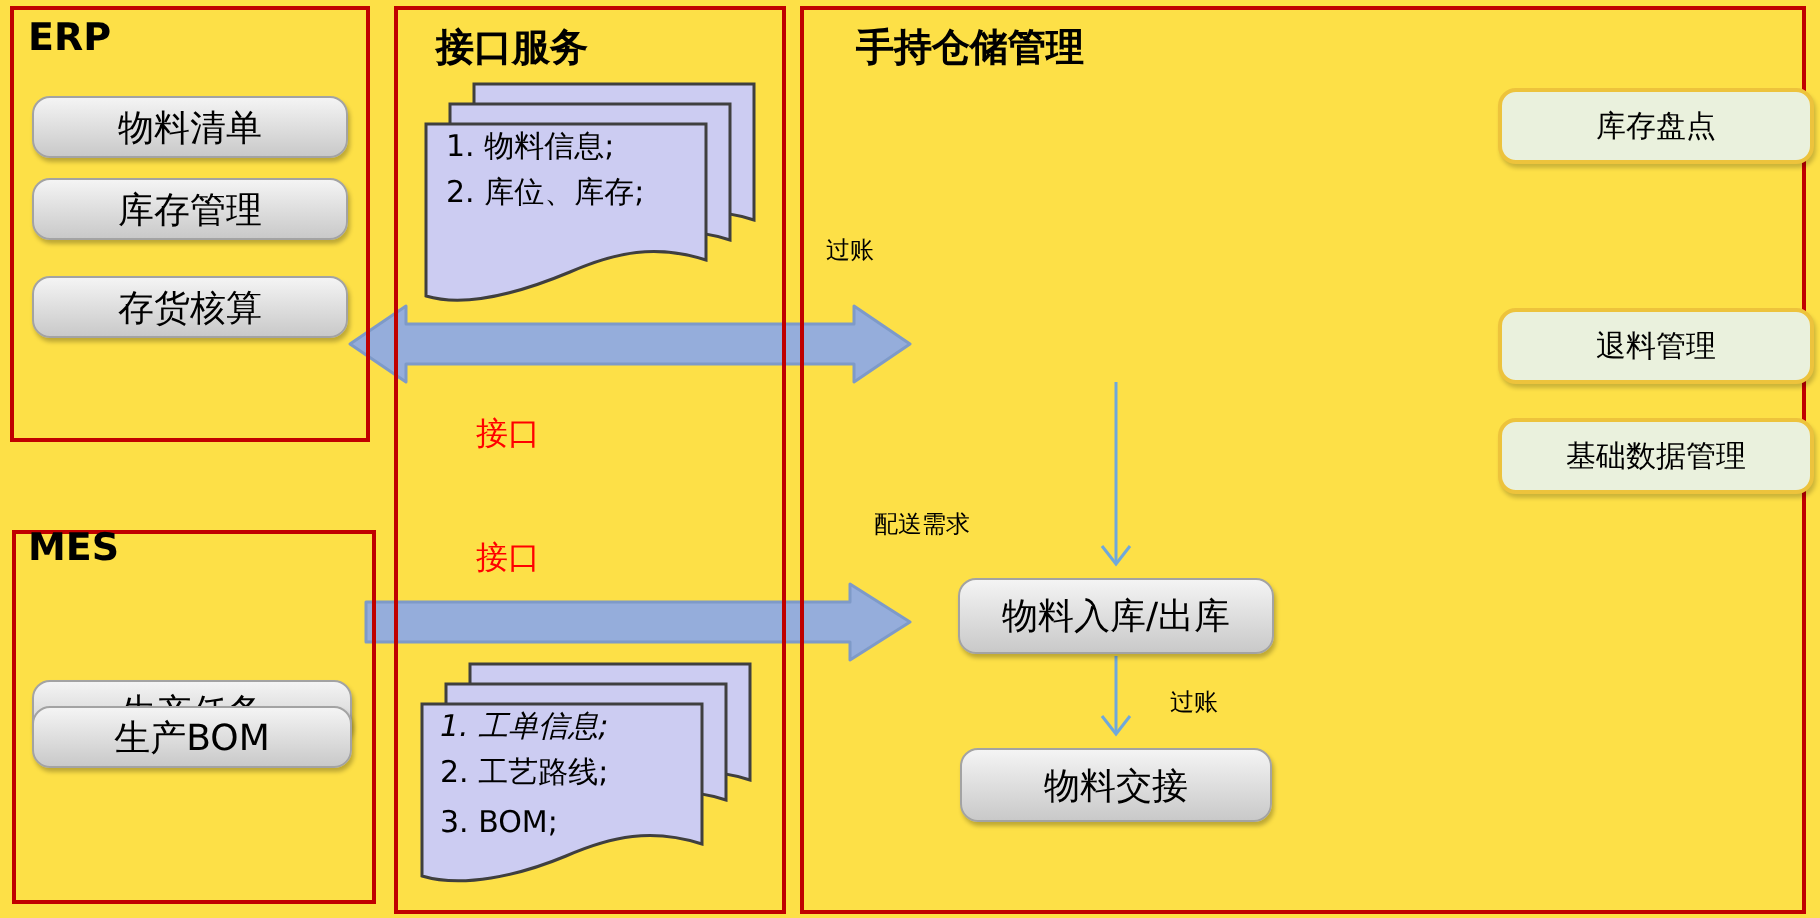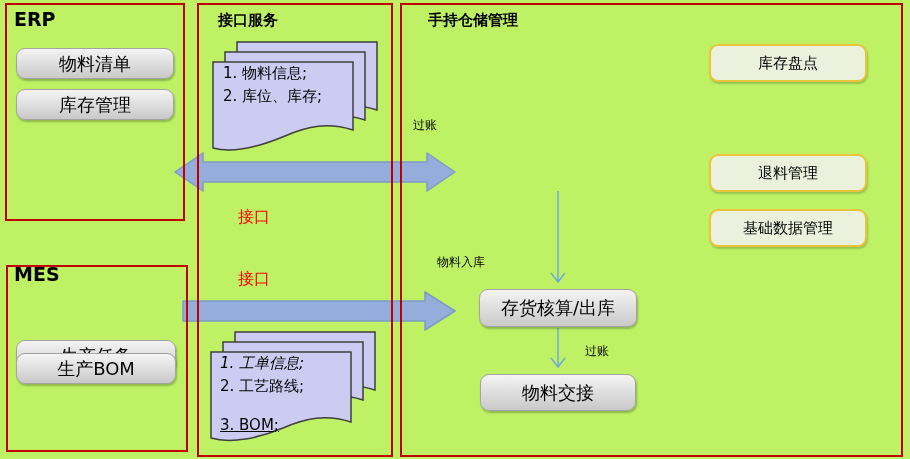--- a/index.html
+++ b/index.html
@@ -1,38 +1,38 @@
 <!DOCTYPE html>
 <html><head>
 <meta charset="utf-8">
 <style>
   html,body{margin:0;padding:0;background:#fff;}
   #canvas{
-    position:relative;width:910px;height:459px;background:#bef264;
+    position:relative;width:910px;height:459px;background:#fde047;
     font-family:"DejaVu Sans","Liberation Sans",sans-serif;overflow:hidden;
   }
   .panel{
     position:absolute;border:2px solid #C00000;background:transparent;
     box-sizing:border-box;z-index:2;
   }
   .panel-title{position:absolute;font-weight:bold;color:#000;z-index:3;white-space:nowrap;}
   .title-lg{font-size:19px;}
-  .title-md{font-size:15px;}
+  .title-md{font-size:19px;}
   .gbtn{
     position:absolute;display:flex;align-items:center;justify-content:center;
     font-size:18px;color:#000;border:1px solid #A3A3A3;border-radius:9px;
     background:linear-gradient(#F4F4F4,#C9C9C9);
     box-shadow:1px 2px 2px rgba(0,0,0,0.25);z-index:3;box-sizing:border-box;
     white-space:nowrap;
   }
   .mbtn{
     position:absolute;display:flex;align-items:center;justify-content:center;
     font-size:15px;color:#000;border:2px solid #EDC33C;border-radius:9px;
     background:#EAF1DD;box-shadow:1px 2px 2px rgba(0,0,0,0.2);z-index:3;
-    box-sizing:border-box;white-space:nowrap;
+    box-sizing:border-box;white-space:nowrap;margin-left:40px;
   }
   .flow-label{position:absolute;font-size:12px;color:#000;z-index:3;white-space:nowrap;}
   .iface-label{position:absolute;font-size:16px;color:#FF0000;z-index:3;white-space:nowrap;}
   .doc-line{position:absolute;font-size:15px;color:#000;z-index:4;white-space:nowrap;}
   .layer{position:absolute;left:0;top:0;z-index:1;}
   .docsvg{position:absolute;z-index:3;}
 </style>
 </head>
 <body>
 
@@ -52,20 +52,21 @@
     <g stroke="#6FA8DC" stroke-width="1.5" fill="none">
       <line x1="558" y1="328" x2="558" y2="366"></line>
       <polyline points="551,358 558,367 565,358"></polyline>
     </g>
   </svg>
 
   <div class="panel" style="left:5px;top:3px;width:180px;height:218px;"></div>
   <div class="panel-title title-lg" style="left:14px;top:8px;">ERP</div>
   <div class="gbtn" style="left:16px;top:48px;width:158px;height:31px;">物料清单</div>
   <div class="gbtn" style="left:16px;top:89px;width:158px;height:31px;">库存管理</div>
+  <div class="gbtn" style="left:16px;top:138px;width:158px;height:31px;">存货核算</div>
 
   <div class="panel" style="left:6px;top:265px;width:182px;height:187px;"></div>
   <div class="panel-title title-lg" style="left:14px;top:263px;">MES</div>
   <div class="gbtn" style="left:16px;top:312px;width:160px;height:31px;margin-top:28px;">生产任务</div>
   <div class="gbtn" style="left:16px;top:353px;width:160px;height:31px;">生产BOM</div>
 
   <div class="panel" style="left:197px;top:3px;width:196px;height:454px;"></div>
   <div class="panel-title title-md" style="left:218px;top:11px;">接口服务</div>
 
   <svg class="docsvg" style="left:211px;top:40px;" width="172" height="125">
@@ -83,29 +84,29 @@
 
   <svg class="docsvg" style="left:209px;top:330px;" width="172" height="118">
     <g fill="#CCCCF2" stroke="#3F3F3F" stroke-width="1.5">
       <path transform="translate(26,2)" d="M0 0 H140 V58 C115 50, 95 54, 72 64 C48 74, 20 80, 0 74 Z"></path>
       <path transform="translate(14,12)" d="M0 0 H140 V58 C115 50, 95 54, 72 64 C48 74, 20 80, 0 74 Z"></path>
       <path transform="translate(2,22)" d="M0 0 H140 V70 C115 62, 95 66, 72 76 C48 86, 20 92, 0 86 Z"></path>
     </g>
   </svg>
   <div class="doc-line" style="left:220px;top:354px;font-style:italic;">1. 工单信息;</div>
   <div class="doc-line" style="left:220px;top:377px;">2. 工艺路线;</div>
-  <div class="doc-line" style="left:220px;top:416px;text-decoration:underline;">3. BOM;</div>
+  <div class="doc-line" style="left:220px;top:402px;">3. BOM;</div>
 
   <div class="panel" style="left:400px;top:3px;width:503px;height:454px;"></div>
   <div class="panel-title title-md" style="left:428px;top:11px;">手持仓储管理</div>
 
   <div class="flow-label" style="left:413px;top:117px;">过账</div>
-  <div class="flow-label" style="left:437px;top:254px;">物料入库</div>
+  <div class="flow-label" style="left:437px;top:254px;">配送需求</div>
   <div class="flow-label" style="left:585px;top:343px;">过账</div>
 
-  <div class="gbtn" style="left:479px;top:289px;width:158px;height:38px;">存货核算/出库</div>
+  <div class="gbtn" style="left:479px;top:289px;width:158px;height:38px;">物料入库/出库</div>
   <div class="gbtn" style="left:480px;top:374px;width:156px;height:37px;">物料交接</div>
 
   <div class="mbtn" style="left:709px;top:44px;width:158px;height:38px;">库存盘点</div>
   <div class="mbtn" style="left:709px;top:154px;width:158px;height:38px;">退料管理</div>
   <div class="mbtn" style="left:709px;top:209px;width:158px;height:38px;">基础数据管理</div>
 
 </div>
 
 </body></html>

